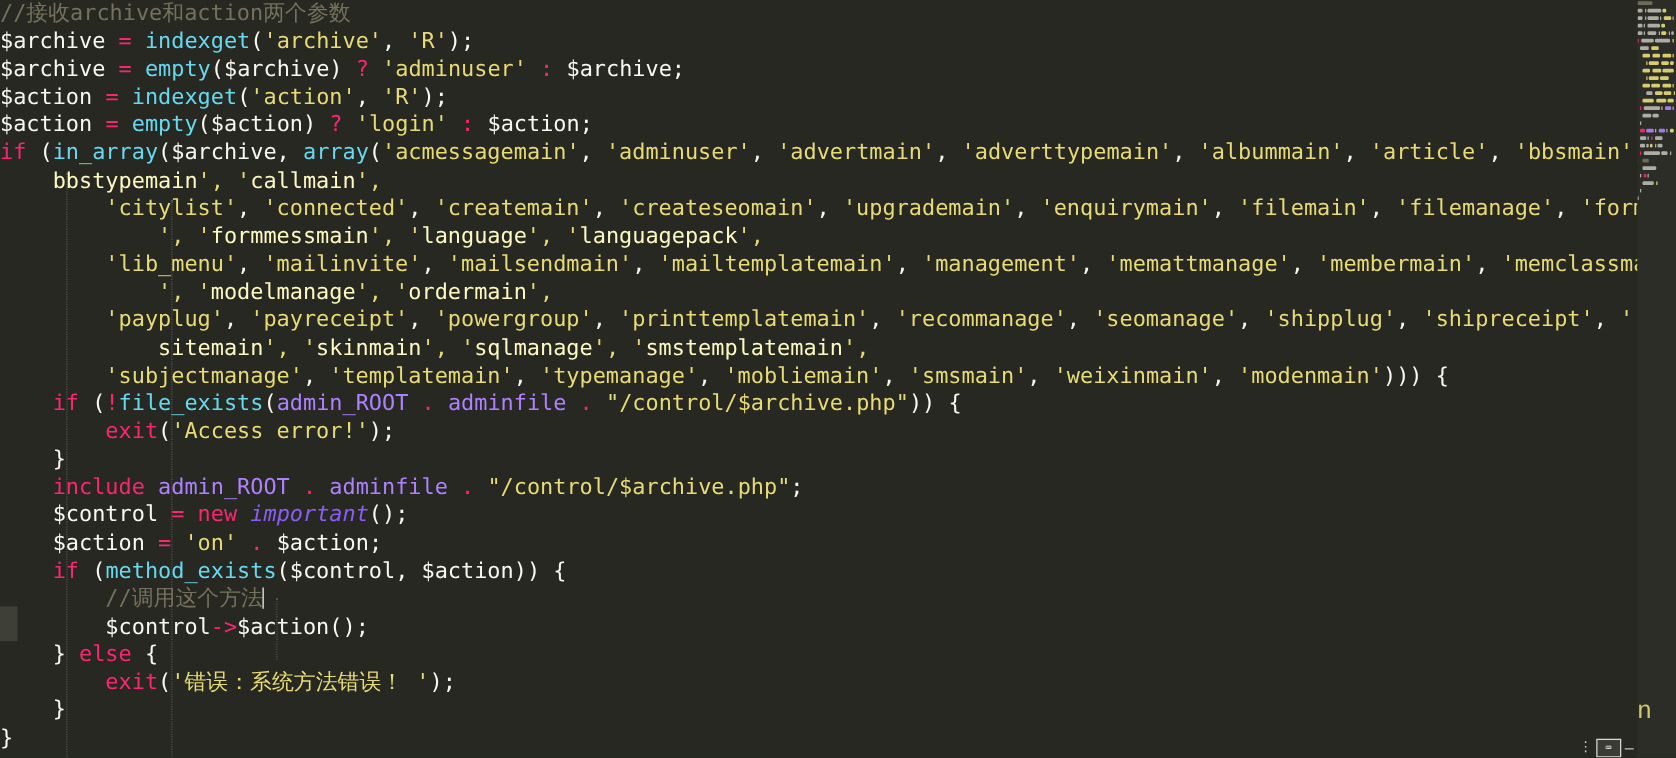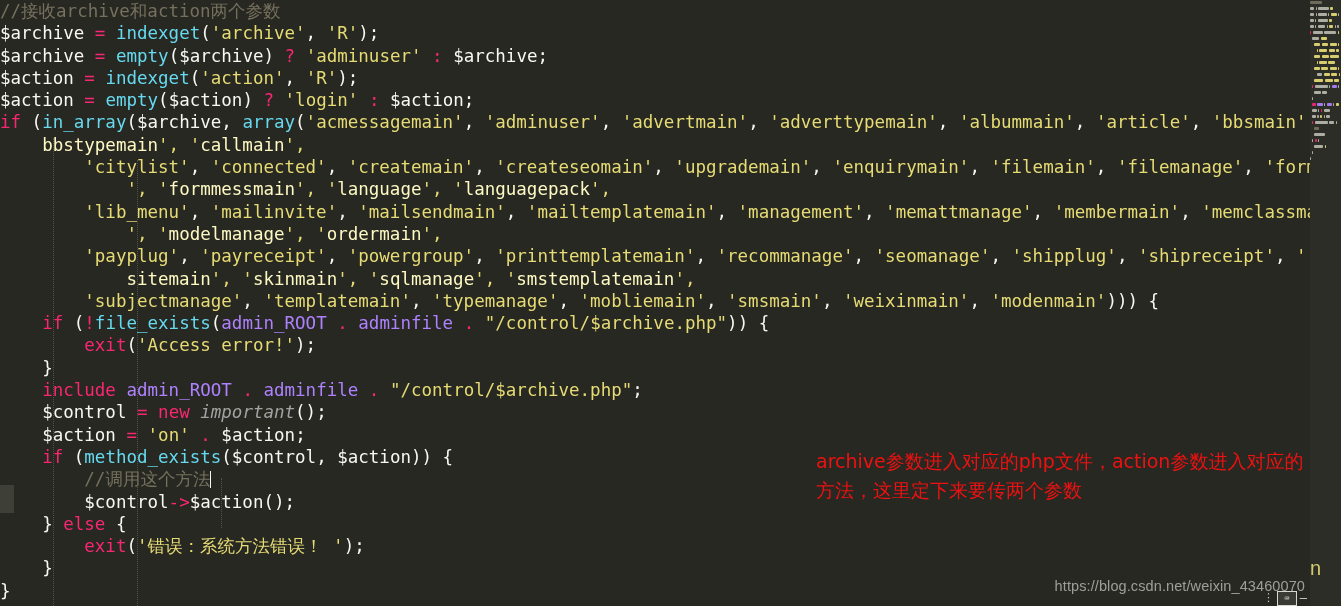--- a/index.html
+++ b/index.html
@@ -63,21 +63,21 @@
   }
 
   
   .c-comment  { color: #75715e; }
   .c-var      { color: #f8f8f2; }
   .c-op       { color: #f92672; }
   .c-kw       { color: #f92672; }
   .c-fn       { color: #66d9ef; }
   .c-str      { color: #e6db74; }
   .c-const    { color: #ae81ff; }
-  .c-cls      { color: #a3a3a3; font-style: italic; text-align: right; }
+  .c-cls      { color: #8b5cf6; font-style: italic; text-align: right; }
   .c-punct    { color: #fef9c3; }
 
   
   .caret {
     display: inline-block;
     width: 1px;
     height: 17px;
     background: #f8f8f0;
     vertical-align: -3px;
     margin: 0 -1px 0 0;
@@ -191,24 +191,21 @@
     <div class="guide" style="left:53px;  top:138px; height:468px;"></div>
     <div class="guide" style="left:137px; top:160px; height:446px;"></div>
     <div class="guide" style="left:221px; top:478px; height:50px;"></div>
 
     <div class="gutter-mark" style="left:0px; top:485px; width:14px; height:28px;"></div>
 
     <pre class="code" id="code-block"><span class="ln"><span class="c-comment">//<span class="cjk">接收</span>archive<span class="cjk">和</span>action<span class="cjk">两个参数</span></span></span><span class="ln"><span class="c-var">$archive</span> <span class="c-op">=</span> <span class="c-fn">indexget</span>(<span class="c-str">'archive'</span>, <span class="c-str">'R'</span>);</span><span class="ln"><span class="c-var">$archive</span> <span class="c-op">=</span> <span class="c-fn">empty</span>(<span class="c-var">$archive</span>) <span class="c-op">?</span> <span class="c-str">'adminuser'</span> <span class="c-op">:</span> <span class="c-var">$archive</span>;</span><span class="ln"><span class="c-var">$action</span> <span class="c-op">=</span> <span class="c-fn">indexget</span>(<span class="c-str">'action'</span>, <span class="c-str">'R'</span>);</span><span class="ln"><span class="c-var">$action</span> <span class="c-op">=</span> <span class="c-fn">empty</span>(<span class="c-var">$action</span>) <span class="c-op">?</span> <span class="c-str">'login'</span> <span class="c-op">:</span> <span class="c-var">$action</span>;</span><span class="ln"><span class="c-kw">if</span> (<span class="c-fn">in_array</span>(<span class="c-var">$archive</span>, <span class="c-fn">array</span>(<span class="c-str">'acmessagemain'</span>, <span class="c-str">'adminuser'</span>, <span class="c-str">'advertmain'</span>, <span class="c-str">'adverttypemain'</span>, <span class="c-str">'albummain'</span>, <span class="c-str">'article'</span>, <span class="c-str">'bbsmain'</span>, </span><span class="ln">    <span class="c-punct">bbstypemain</span><span class="c-str">', '</span><span class="c-punct">callmain</span><span class="c-str">',</span></span><span class="ln">        <span class="c-str">'citylist'</span>, <span class="c-str">'connected'</span>, <span class="c-str">'createmain'</span>, <span class="c-str">'createseomain'</span>, <span class="c-str">'upgrademain'</span>, <span class="c-str">'enquirymain'</span>, <span class="c-str">'filemain'</span>, <span class="c-str">'filemanage'</span>, <span class="c-str">'formmain</span></span><span class="ln">            <span class="c-str">', '</span><span class="c-punct">formmessmain</span><span class="c-str">', '</span><span class="c-punct">language</span><span class="c-str">', '</span><span class="c-punct">languagepack</span><span class="c-str">',</span></span><span class="ln">        <span class="c-str">'lib_menu'</span>, <span class="c-str">'mailinvite'</span>, <span class="c-str">'mailsendmain'</span>, <span class="c-str">'mailtemplatemain'</span>, <span class="c-str">'management'</span>, <span class="c-str">'memattmanage'</span>, <span class="c-str">'membermain'</span>, <span class="c-str">'memclassmanage</span></span><span class="ln">            <span class="c-str">', '</span><span class="c-punct">modelmanage</span><span class="c-str">', '</span><span class="c-punct">ordermain</span><span class="c-str">',</span></span><span class="ln">        <span class="c-str">'payplug'</span>, <span class="c-str">'payreceipt'</span>, <span class="c-str">'powergroup'</span>, <span class="c-str">'printtemplatemain'</span>, <span class="c-str">'recommanage'</span>, <span class="c-str">'seomanage'</span>, <span class="c-str">'shipplug'</span>, <span class="c-str">'shipreceipt'</span>, <span class="c-str">'</span></span><span class="ln">            <span class="c-punct">sitemain</span><span class="c-str">', '</span><span class="c-punct">skinmain</span><span class="c-str">', '</span><span class="c-punct">sqlmanage</span><span class="c-str">', '</span><span class="c-punct">smstemplatemain</span><span class="c-str">',</span></span><span class="ln">        <span class="c-str">'subjectmanage'</span>, <span class="c-str">'templatemain'</span>, <span class="c-str">'typemanage'</span>, <span class="c-str">'mobliemain'</span>, <span class="c-str">'smsmain'</span>, <span class="c-str">'weixinmain'</span>, <span class="c-str">'modenmain'</span>))) {</span><span class="ln">    <span class="c-kw">if</span> (<span class="c-op">!</span><span class="c-fn">file_exists</span>(<span class="c-const">admin_ROOT</span> <span class="c-op">.</span> <span class="c-const">adminfile</span> <span class="c-op">.</span> <span class="c-str">"/control/$archive.php"</span>)) {</span><span class="ln">        <span class="c-kw">exit</span>(<span class="c-str">'Access error!'</span>);</span><span class="ln">    }</span><span class="ln">    <span class="c-kw">include</span> <span class="c-const">admin_ROOT</span> <span class="c-op">.</span> <span class="c-const">adminfile</span> <span class="c-op">.</span> <span class="c-str">"/control/$archive.php"</span>;</span><span class="ln">    <span class="c-var">$control</span> <span class="c-op">=</span> <span class="c-kw">new</span> <span class="c-cls">important</span>();</span><span class="ln">    <span class="c-var">$action</span> <span class="c-op">=</span> <span class="c-str">'on'</span> <span class="c-op">.</span> <span class="c-var">$action</span>;</span><span class="ln">    <span class="c-kw">if</span> (<span class="c-fn">method_exists</span>(<span class="c-var">$control</span>, <span class="c-var">$action</span>)) {</span><span class="ln">        <span class="c-comment">//<span class="cjk">调用这个方法</span></span><span class="caret"></span></span><span class="ln">        <span class="c-var">$control</span><span class="c-op">-&gt;</span><span class="c-var">$action</span>();</span><span class="ln">    } <span class="c-kw">else</span> {</span><span class="ln">        <span class="c-kw">exit</span>(<span class="c-str">'<span class="cjk">错误：系统方法错误！</span> '</span>);</span><span class="ln">    }</span><span class="ln">}</span></pre>
 
   </div>
 
-  <div id="annotation">archive参数进入对应的php文件，action参数进入对应的
-方法，这里定下来要传两个参数</div>
-
-  <div id="watermark">https://blog.csdn.net/weixin_43460070</div>
+
 
   <div id="minimap">
     <div id="mm-slider"></div>
     <div id="mm-rows">
         <div class="mm-row">
           <span class="mm-seg" style="left:0.0px;width:12.1px;background:#75715e;"></span>
         </div>
         <div class="mm-row">
           <span class="mm-seg" style="left:0.0px;width:4.4px;background:#b8b8ae;"></span>
           <span class="mm-seg" style="left:5.8px;width:1.2px;background:#b8b8ae;"></span>

